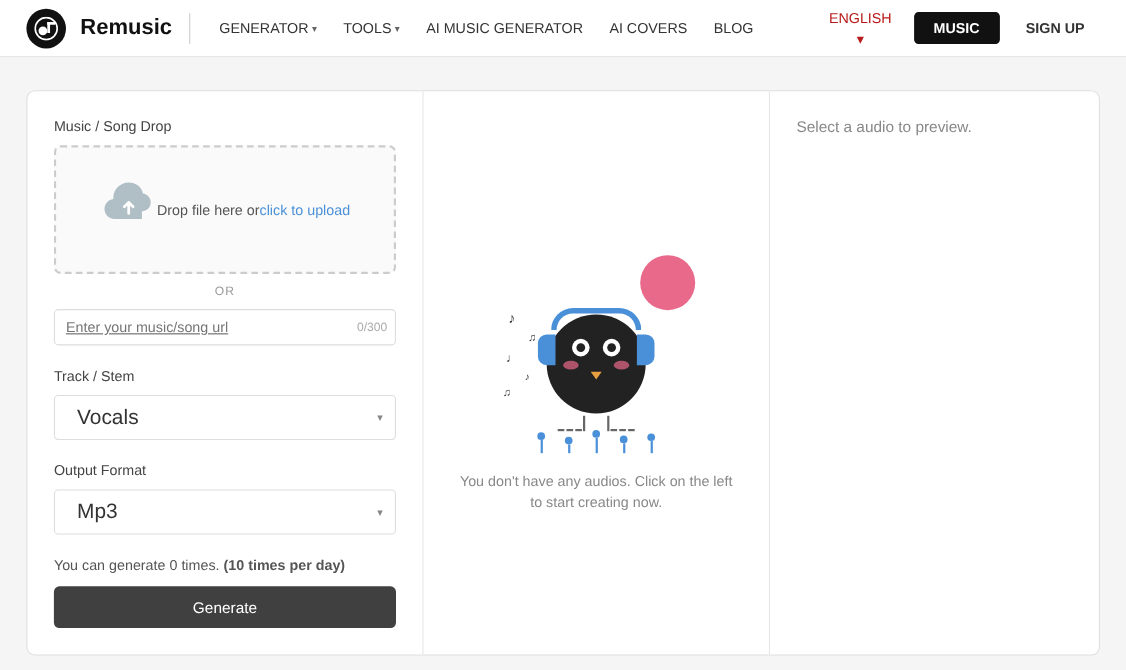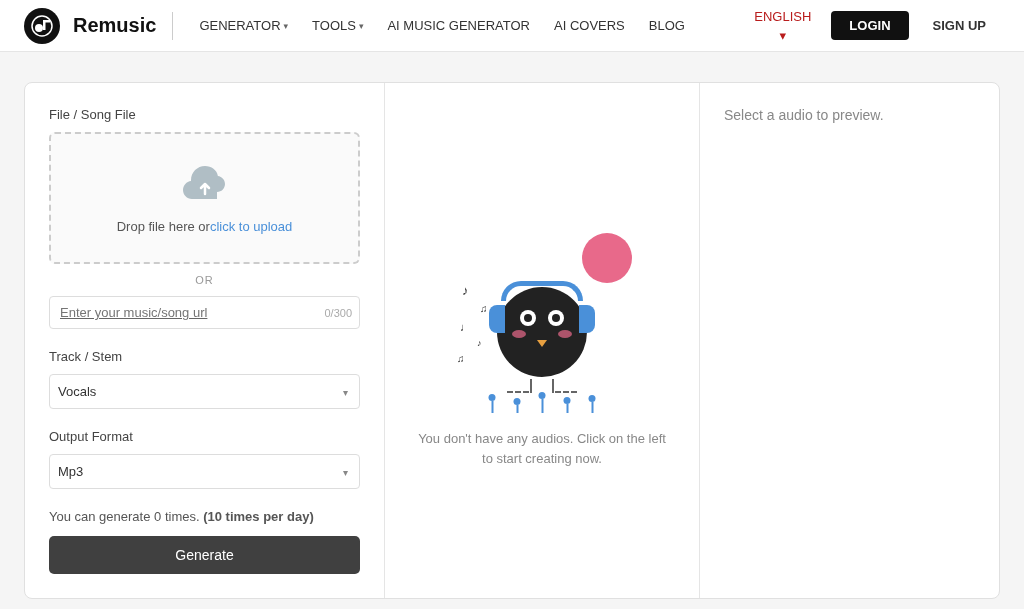--- a/index.html
+++ b/index.html
@@ -121,21 +121,21 @@
       font-size: 13px;
       font-weight: 500;
       color: #444;
       margin-bottom: 10px;
     }
     .upload-area {
       border: 2px dashed #ccc;
       border-radius: 6px;
       padding: 28px 16px;
       display: flex;
-      flex-direction: column;
+      flex-direction: row;
       align-items: center;
       justify-content: center;
       cursor: pointer;
       background: #fafafa;
     }
     .upload-icon {
       margin-bottom: 10px;
     }
     .upload-text {
       font-size: 13px;
@@ -173,24 +173,24 @@
       transform: translateY(-50%);
       font-size: 11px;
       color: #aaa;
     }
     .track-section { margin-top: 20px; }
     .select-wrap {
       position: relative;
     }
     .select-field {
       width: 100%;
-      padding: 9px 8px;
+      padding: 9px 20px;
       border: 1px solid #ddd;
       border-radius: 4px;
-      font-size: 13px;
+      font-size: 19px;
       color: #333;
       appearance: none;
       background: #fff;
       cursor: pointer;
       outline: none;
     }
     .select-arrow {
       position: absolute;
       right: 12px;
       top: 50%;
@@ -459,30 +459,30 @@
     </a>
     <a class="nav-link">
       <span>BLOG</span>
     </a>
   </div>
   <div class="nav-right">
     <button class="lang-btn">
       <span>ENGLISH</span>
       <span>▾</span>
     </button>
-    <button class="login-btn">LOGIN</button>
+    <button class="login-btn">MUSIC</button>
     <button class="signup-btn">SIGN UP</button>
   </div>
 </nav>
 
 <div class="page-content">
   <div class="main-card">
 
     <div class="left-panel">
-      <div class="section-label">File / Song File</div>
+      <div class="section-label">Music / Song Drop</div>
 
       <div class="upload-area">
         <div class="upload-icon">
           <svg width="52" height="44" viewBox="0 0 52 44" fill="none">
             <path d="M38 30c4.4 0 8-3.6 8-8 0-4.1-3.1-7.5-7.1-8C37.9 7.9 32.4 4 26 4c-7.7 0-14 6.3-14 14v1C7.6 19.5 4 23.4 4 28c0 4.9 4 8.9 8.9 9H38z" fill="#b0bec5"></path>
             <path d="M26 22v10M22 26l4-4 4 4" stroke="#fff" stroke-width="2.5" stroke-linecap="round" stroke-linejoin="round"></path>
           </svg>
         </div>
         <div class="upload-text">
           <span>Drop file here or</span><span class="upload-link">click to upload</span>

